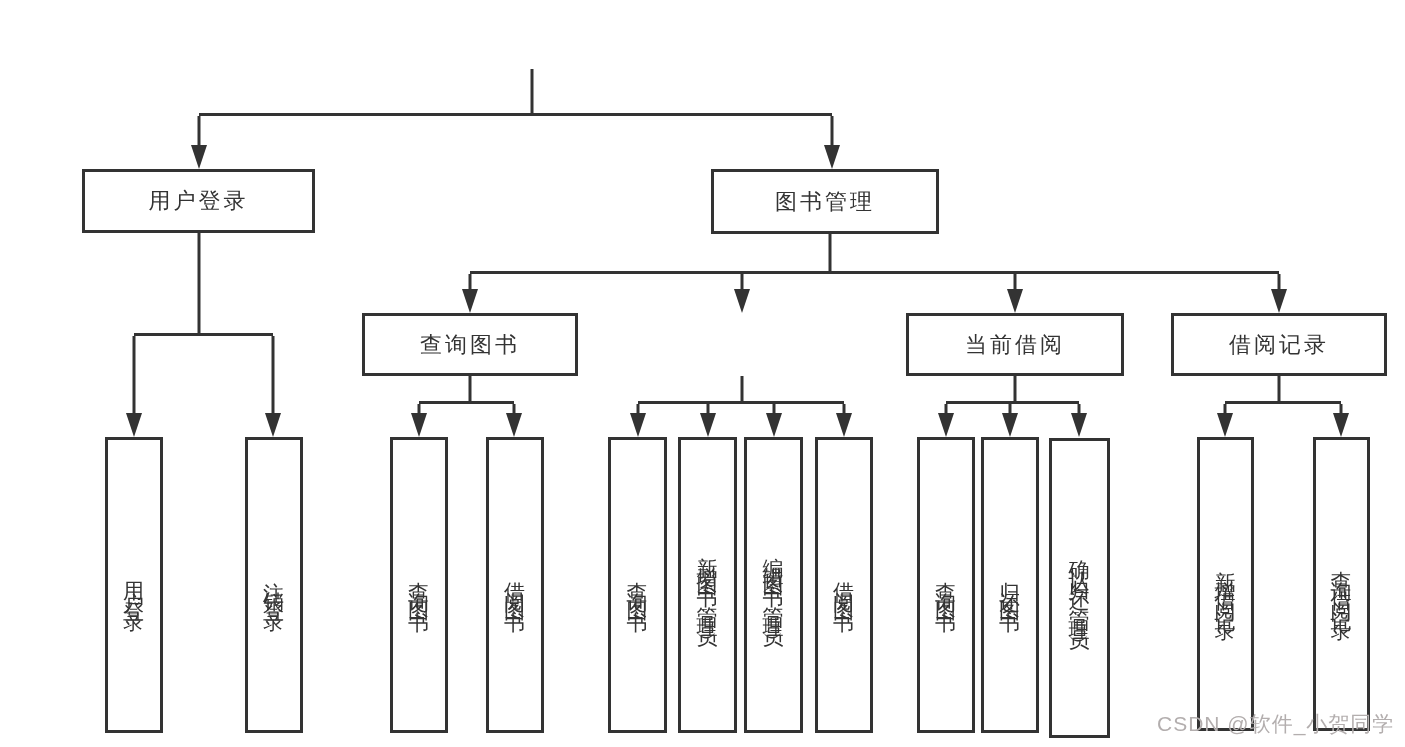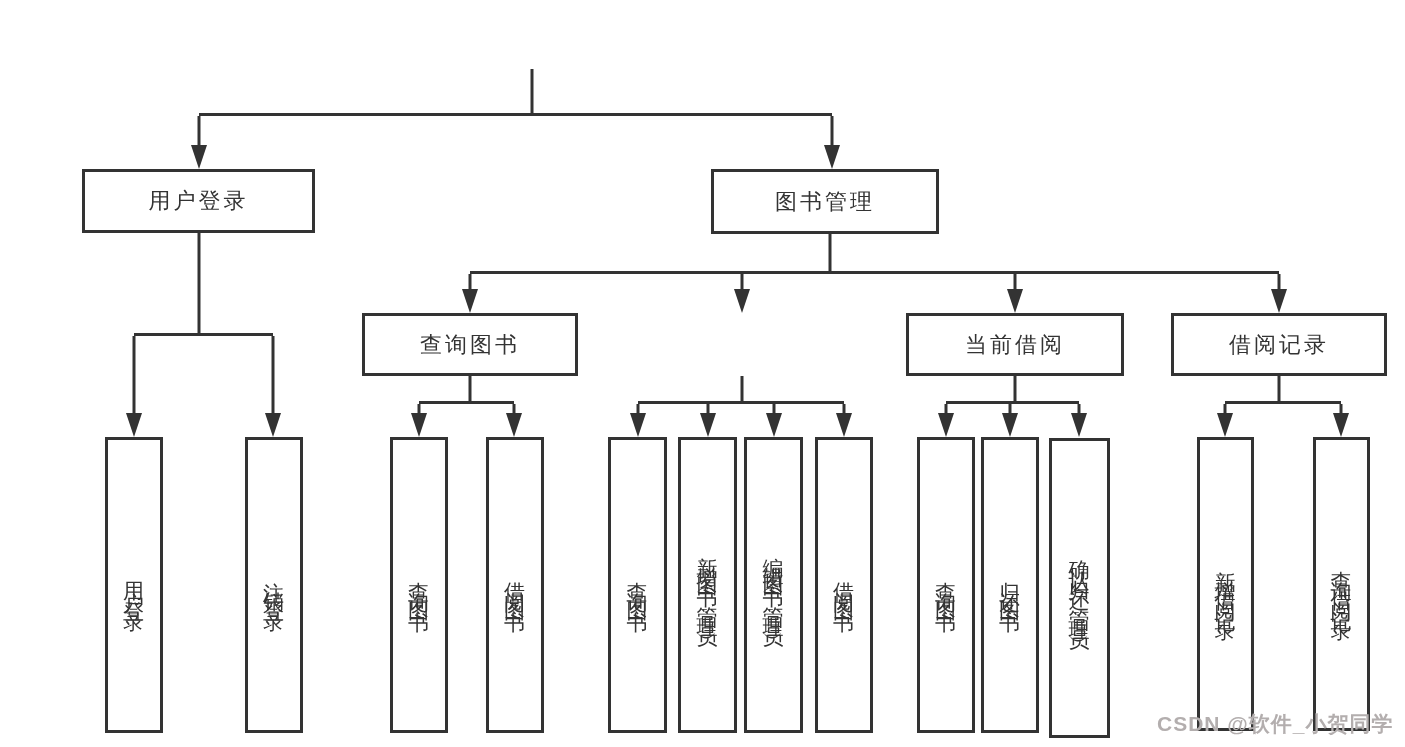--- a/index.html
+++ b/index.html
@@ -39,21 +39,20 @@
     white-space:normal;
   }
   .watermark{
     position:absolute;
     left:1157px;top:710px;
     z-index:5;
     color:var(--wm);
     font-size:21px;
     letter-spacing:1px;
     white-space:nowrap;
-    font-weight:bold;
   }
 </style>
 </head>
 <body>
 
 <div class="stage">
 
   <svg class="connectors" width="1405" height="747" viewBox="0 0 1405 747">
     <g stroke="#333333" stroke-width="3" fill="none">
       <path d="M532 69 V116"></path>

